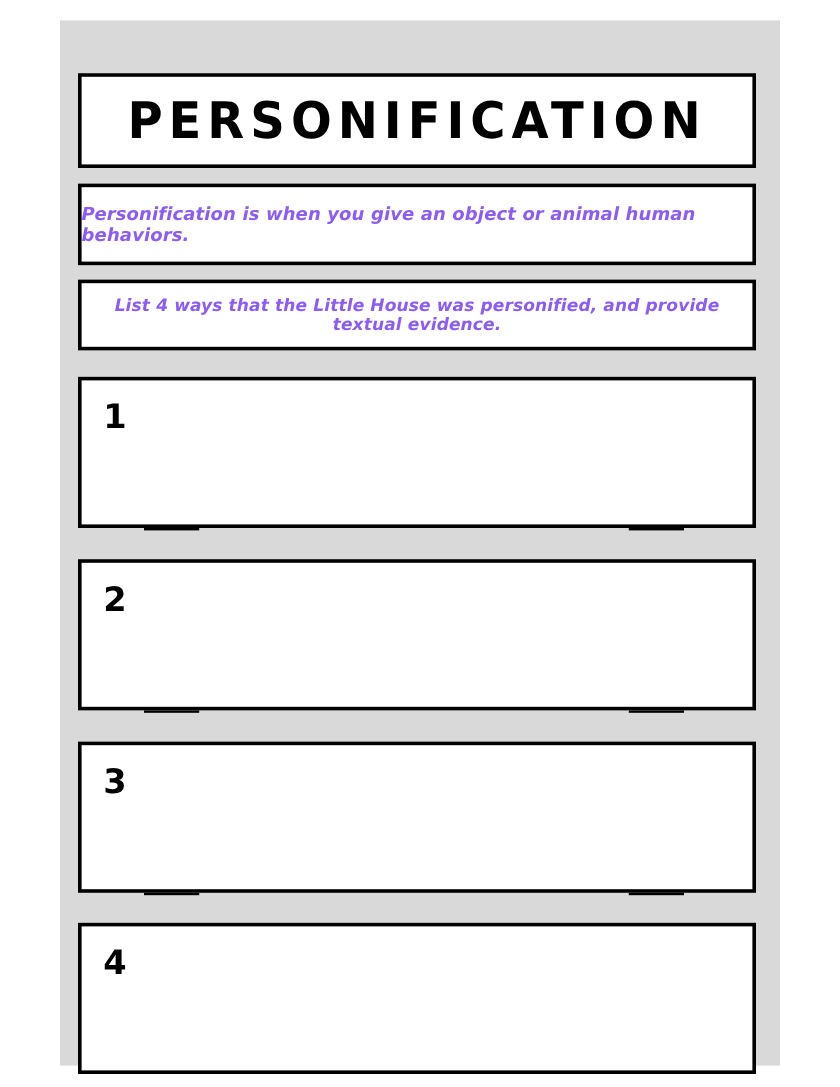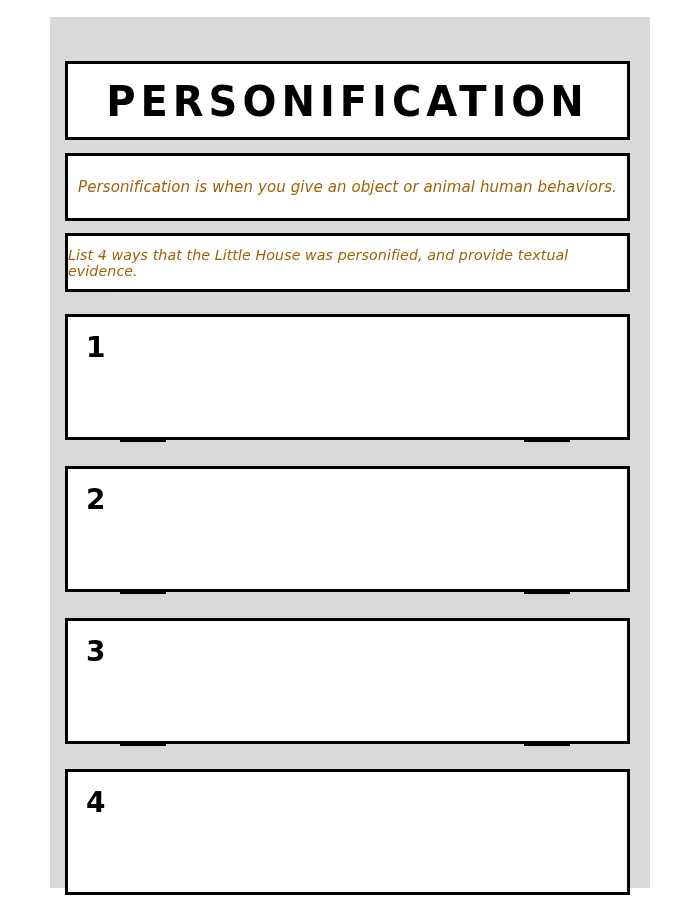--- a/index.html
+++ b/index.html
@@ -3,23 +3,23 @@
 <meta charset="utf-8">
 <style>
   html, body { margin: 0; padding: 0; background: #ffffff; }
   body { width: 700px; height: 906px; position: relative; overflow: hidden; font-family: "DejaVu Sans", sans-serif; }
   .panel { position: absolute; left: 50px; top: 17px; width: 600px; height: 871px; background: #d9d9d9; }
   .box { position: absolute; left: 65px; width: 565px; background: #ffffff; border: 3px solid #000; box-sizing: border-box; }
   .box.inner { box-shadow: inset 0 0 0 1px #ffffff; margin-top: 26px; }
   .title { top: 35px; height: 79px; display: flex; align-items: center; justify-content: center; }
   .title span { font-family: "DejaVu Sans", sans-serif; font-weight: bold; font-size: 40px; letter-spacing: 5px; color: #000; transform: scaleY(1.05); }
   .def { top: 127px; height: 68px; display: flex; align-items: center; justify-content: center; }
-  .def span, .instr span { font-family: "DejaVu Sans", sans-serif; font-style: italic; font-size: 15px; color: #a16207; font-weight: 400; letter-spacing: 0.1px; }
+  .def span, .instr span { font-family: "DejaVu Sans", sans-serif; font-style: italic; font-size: 15px; color: #8b5cf6; font-weight: 700; letter-spacing: 0.1px; }
   .instr { top: 207px; height: 59px; display: flex; align-items: center; justify-content: center; }
-  .instr span { font-size: 14.2px; }
+  .instr span { font-size: 14.2px; text-align: center; }
   .answer { height: 126px; }
   .answer .num { position: absolute; left: 18px; top: 14px; font-family: "DejaVu Sans", sans-serif; font-size: 28px; color: #000; font-weight: bold; }
   .post { position: absolute; width: 46px; background: #000; }
   .post.left { left: 120px; }
   .post.right { left: 524px; }
   .cap-top { border-radius: 23px 23px 0 0; }
   .cap-bottom { border-radius: 0 0 23px 23px; }
 </style>
 </head>
 <body>

